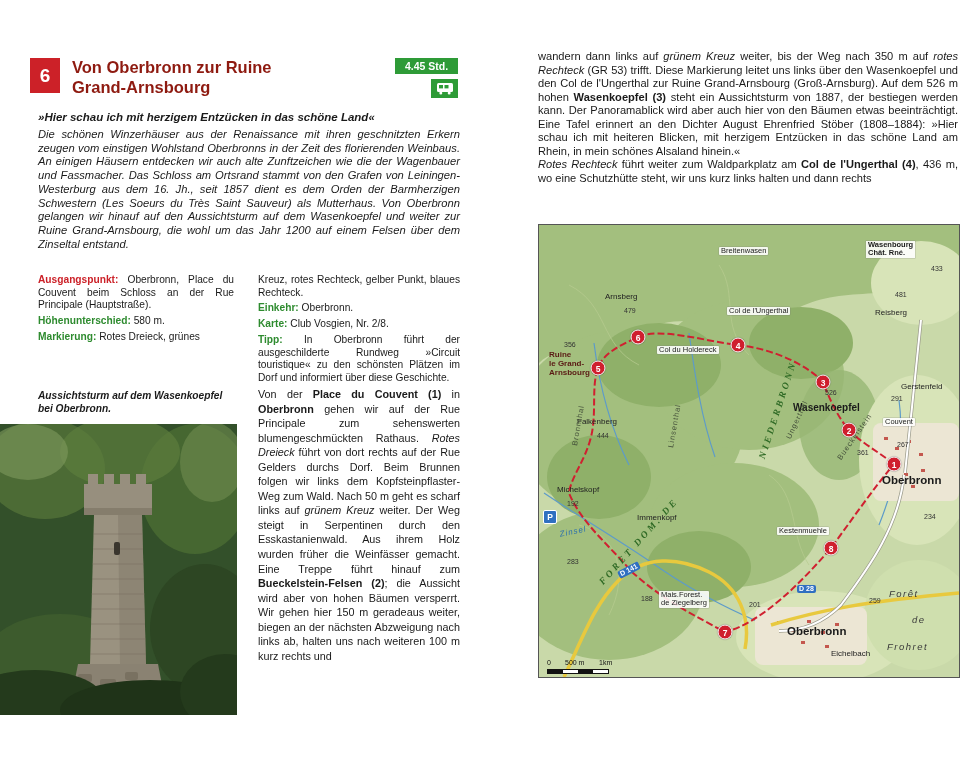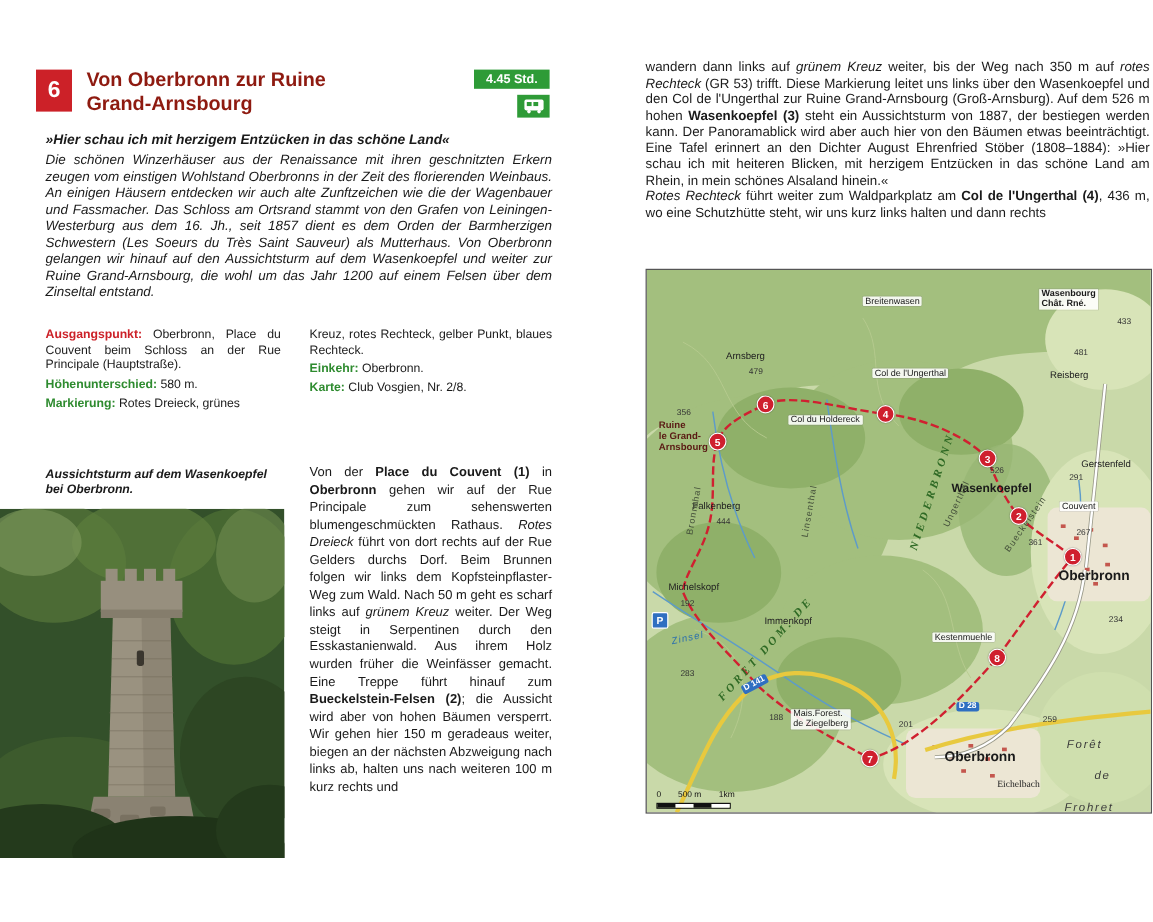--- a/index.html
+++ b/index.html
@@ -39,21 +39,21 @@
   .map{position:absolute;left:538px;top:224px;width:420px;height:452px;border:1px solid #555;overflow:hidden;background:#e5e5e5;}
   .map svg{position:absolute;left:0;top:0;}
   .map-layer{position:absolute;left:0;top:0;width:100%;height:100%;}
   .ml{position:absolute;font-size:7.5px;color:#1a1a1a;white-space:pre-line;line-height:1.12;transform-origin:left top;}
   .ml.box{background:rgba(255,255,255,.88);padding:0 2px;border-radius:1px;box-shadow:0 0 0 .5px rgba(120,120,120,.4);}
   .ml.box-b{background:rgba(255,255,255,.88);padding:0 2px;font-weight:bold;font-size:7.5px;box-shadow:0 0 0 .5px rgba(120,120,120,.4);}
   .ml.elev{font-size:7px;color:#333;}
   .ml.peak{font-size:8px;color:#222;}
   .ml.place{font-weight:bold;font-size:10px;}
   .ml.place-lg{font-weight:bold;font-size:11.5px;}
-  .ml.area{font-style:italic;font-size:9.5px;color:#3a3a3a;letter-spacing:1.5px;margin-top:27px;}
+  .ml.area{font-style:italic;font-size:9.5px;color:#3a3a3a;letter-spacing:1.5px;}
   .ml.forest{font-family:"Liberation Serif",serif;font-style:italic;font-size:9.5px;color:#2f6a25;letter-spacing:3px;font-weight:bold;}
   .ml.valley{font-size:7.5px;color:#44503a;letter-spacing:1px;}
   .ml.water{font-size:8px;color:#2a6fae;font-style:italic;letter-spacing:1px;}
   .ml.road{background:#2f6fc1;color:#fff;font-size:7px;padding:0 2px;border-radius:2px;font-weight:bold;}
   .ml.ruin{font-weight:bold;font-size:8px;color:#5a1a14;}
   .wp{position:absolute;width:13px;height:13px;border-radius:50%;background:#cf1f2e;color:#fff;font-size:8.5px;font-weight:bold;
     display:flex;align-items:center;justify-content:center;border:1px solid #fff;transform:translate(-50%,-50%);box-shadow:0 0 1px rgba(0,0,0,.6);}
   .pmark{position:absolute;width:12px;height:12px;background:#2f6fc1;color:#fff;font-size:8.5px;font-weight:bold;border-radius:2px;
     display:flex;align-items:center;justify-content:center;transform:translate(-50%,-50%);border:1px solid #fff;}
   .scalebar{position:absolute;left:8px;top:434px;width:70px;height:16px;font-size:7px;color:#111;}
@@ -91,20 +91,21 @@
 
   <div class="info-col left">
       <p class="info-item"><span class="info-label red">Ausgangspunkt:</span> Oberbronn, Place du Couvent beim Schloss an der Rue Principale (Hauptstraße).</p>
       <p class="info-item"><span class="info-label green">Höhenunterschied:</span> 580 m.</p>
       <p class="info-item"><span class="info-label green">Markierung:</span> Rotes Dreieck, grünes</p>
     </div>
   <div class="info-col right">
       <p class="info-item">Kreuz, rotes Rechteck, gelber Punkt, blaues Rechteck.</p>
       <p class="info-item"><span class="info-label green">Einkehr:</span> Oberbronn.</p>
       <p class="info-item"><span class="info-label green">Karte:</span> Club Vosgien, Nr. 2/8.</p>
+      <p class="info-item"><span class="info-label green">Tipp:</span> In Oberbronn führt der ausgeschilderte Rundweg »Circuit touristique« zu den schönsten Plätzen im Dorf und informiert über diese Geschichte.</p>
     </div>
 
   <div class="photo-caption">Aussichtsturm auf dem Wasenkoepfel bei Oberbronn.</div>
 
   <div class="photo">
     <svg width="237" height="291" viewBox="0 0 237 291">
       <rect width="237" height="291" fill="#33502a"></rect>
       <ellipse cx="45" cy="45" rx="60" ry="50" fill="#55743a" opacity="0.75"></ellipse>
       <ellipse cx="195" cy="65" rx="55" ry="65" fill="#4a6b33" opacity="0.85"></ellipse>
       <ellipse cx="120" cy="28" rx="60" ry="35" fill="#5d7d3d" opacity="0.7"></ellipse>
@@ -264,21 +265,21 @@
         <div class="ml elev" style="left: 102px; top: 370px;">188</div>
         <div class="ml box" style="left: 120px; top: 366px;">Mais.Forest.
 de Ziegelberg</div>
         <div class="ml elev" style="left: 210px; top: 376px;">201</div>
         <div class="ml road" style="left: 258px; top: 360px;">D 28</div>
         <div class="ml elev" style="left: 330px; top: 372px;">259</div>
         <div class="ml area" style="left: 350px; top: 364px;">Forêt</div>
         <div class="ml area" style="left: 373px; top: 390px;">de</div>
         <div class="ml area" style="left: 348px; top: 417px;">Frohret</div>
         <div class="ml place-lg" style="left: 248px; top: 400px;">Oberbronn</div>
-        <div class="ml peak" style="left: 292px; top: 425px; font-family: Liberation Serif, serif;">Eichelbach</div>
+        <div class="ml peak" style="left: 292px; top: 425px;">Eichelbach</div>
         <div class="ml forest" style="left: 58px; top: 355px; transform: rotate(-48deg);">FORET DOM. DE</div>
         <div class="ml forest" style="left: 218px; top: 232px; transform: rotate(-72deg);">NIEDERBRONN</div>
         <div class="ml valley" style="left: 32px; top: 220px; transform: rotate(-80deg);">Bronnthal</div>
         <div class="ml valley" style="left: 128px; top: 222px; transform: rotate(-80deg);">Linsenthal</div>
         <div class="ml water" style="left: 20px; top: 306px; transform: rotate(-12deg);">Zinsel</div>
       </div>
     <div class="map-layer">
         <div class="wp" style="left: 355px; top: 239px;">1</div>
         <div class="wp" style="left: 310px; top: 205px;">2</div>
         <div class="wp" style="left: 284px; top: 157px;">3</div>

